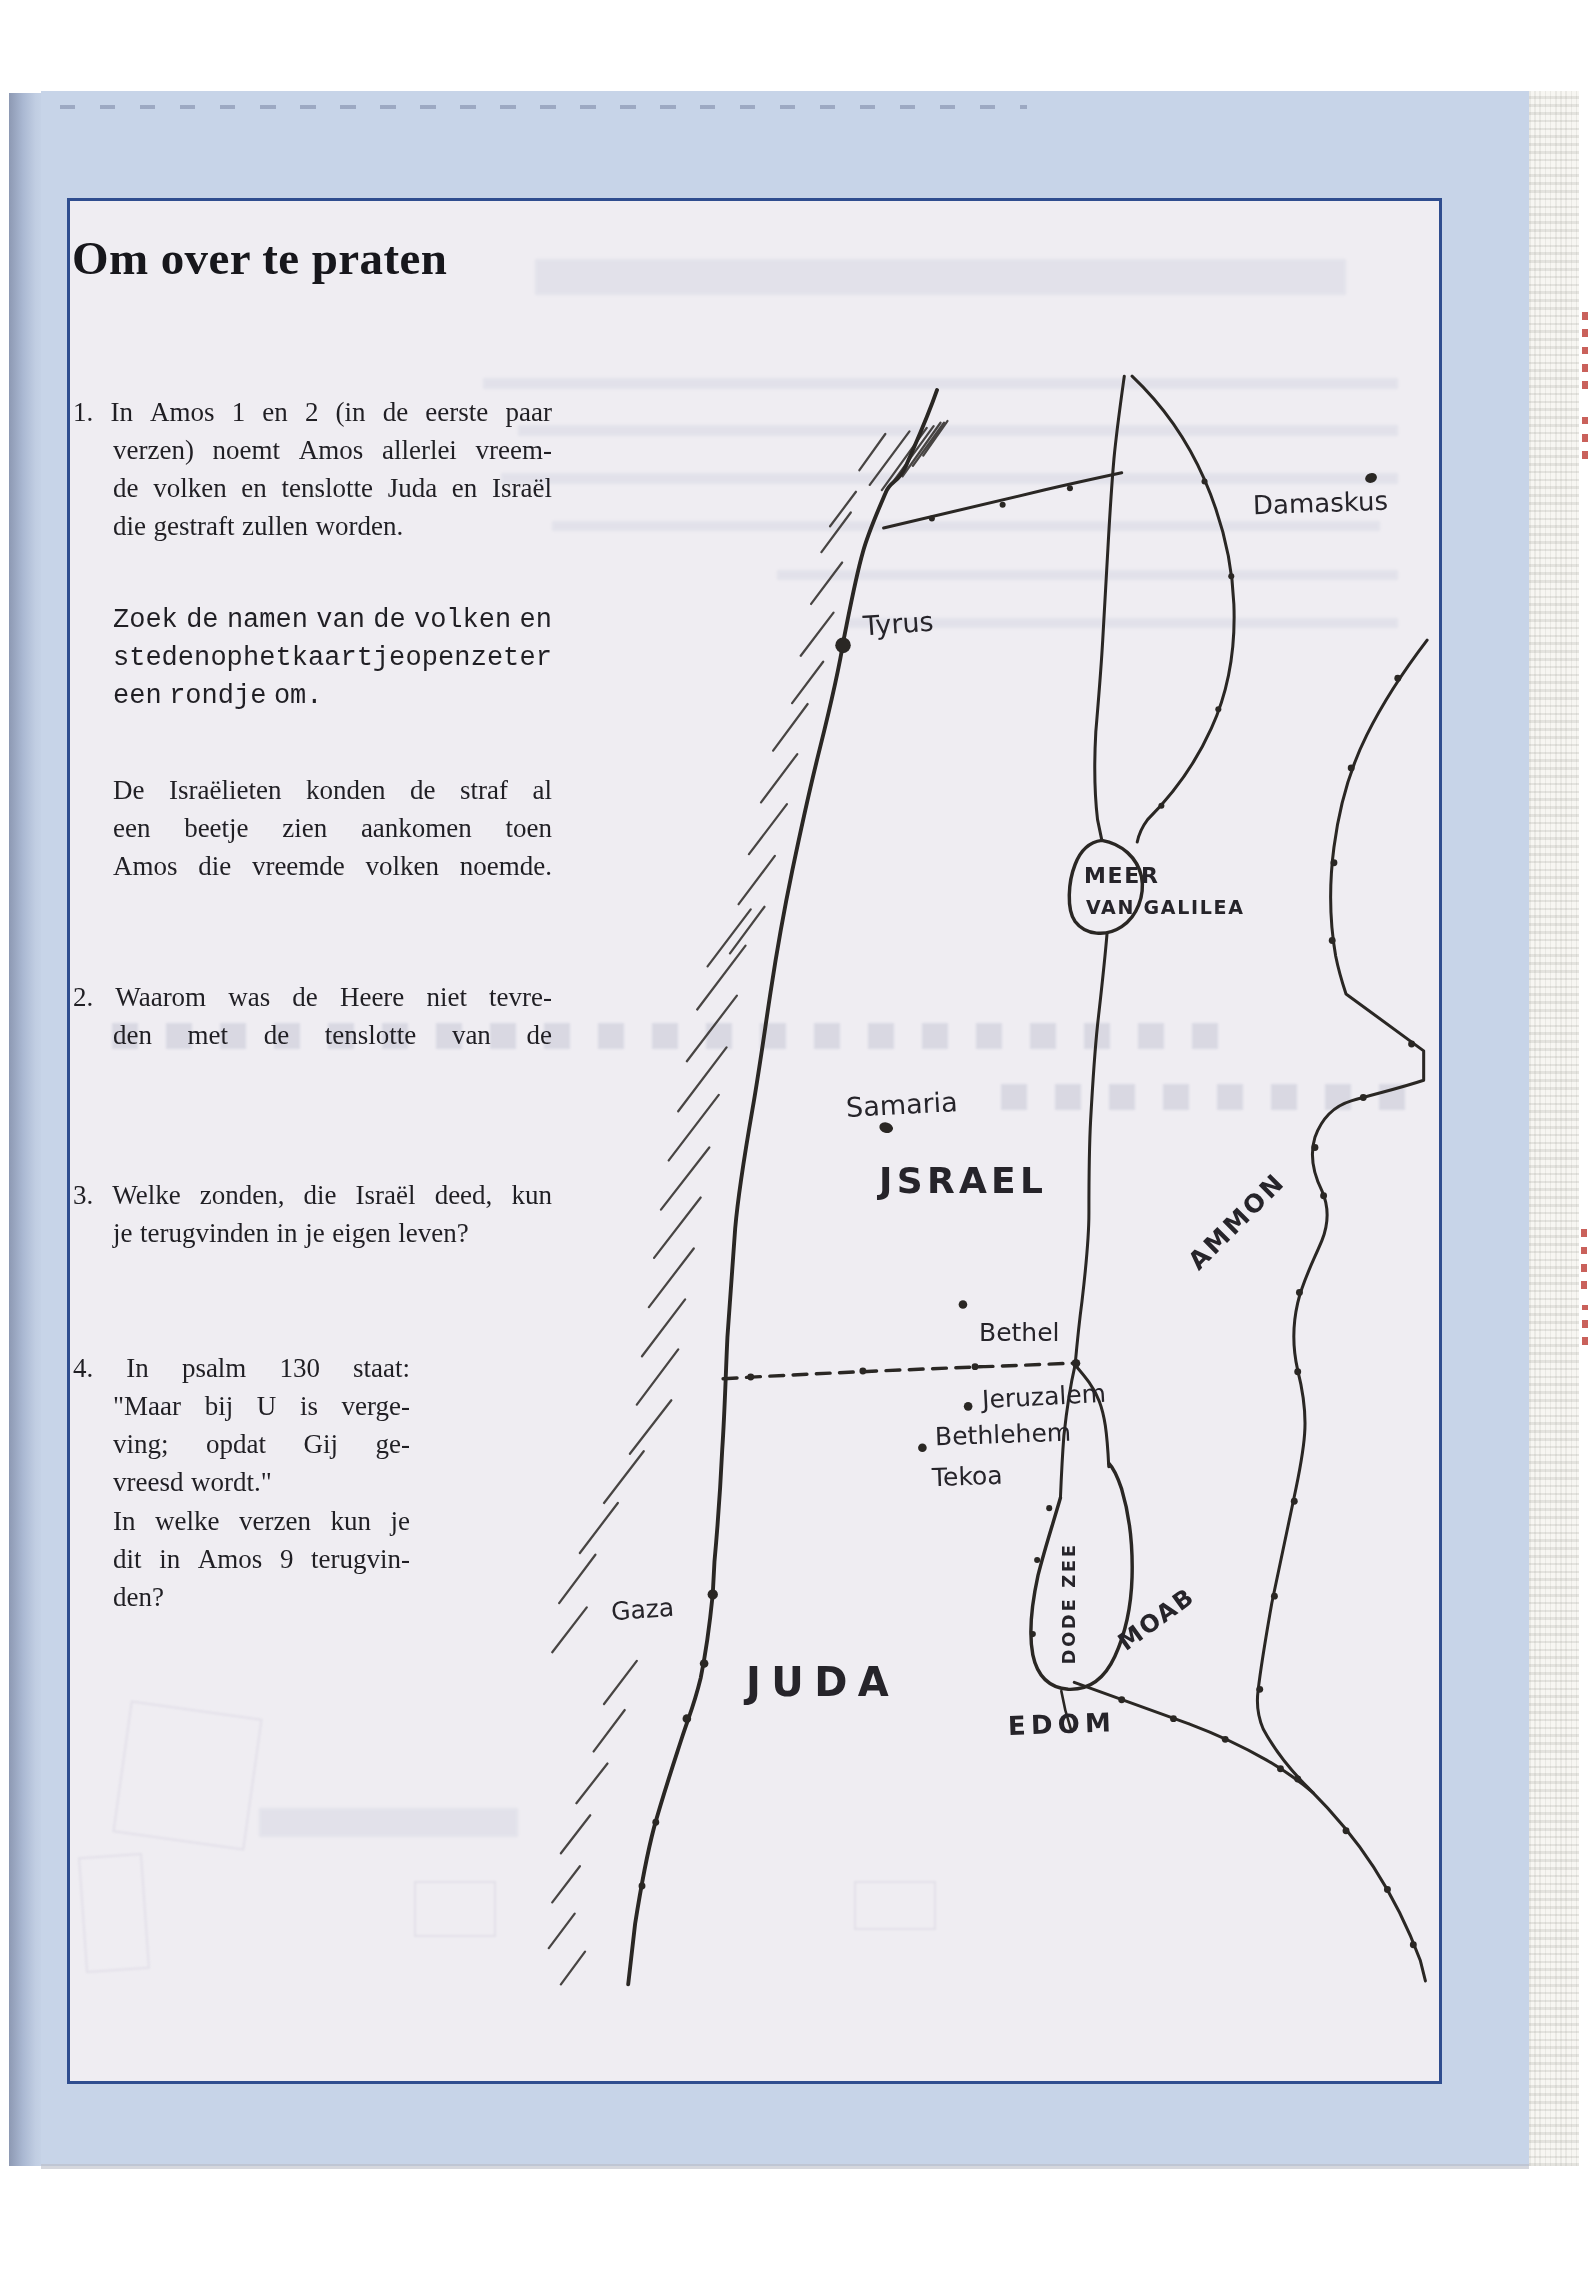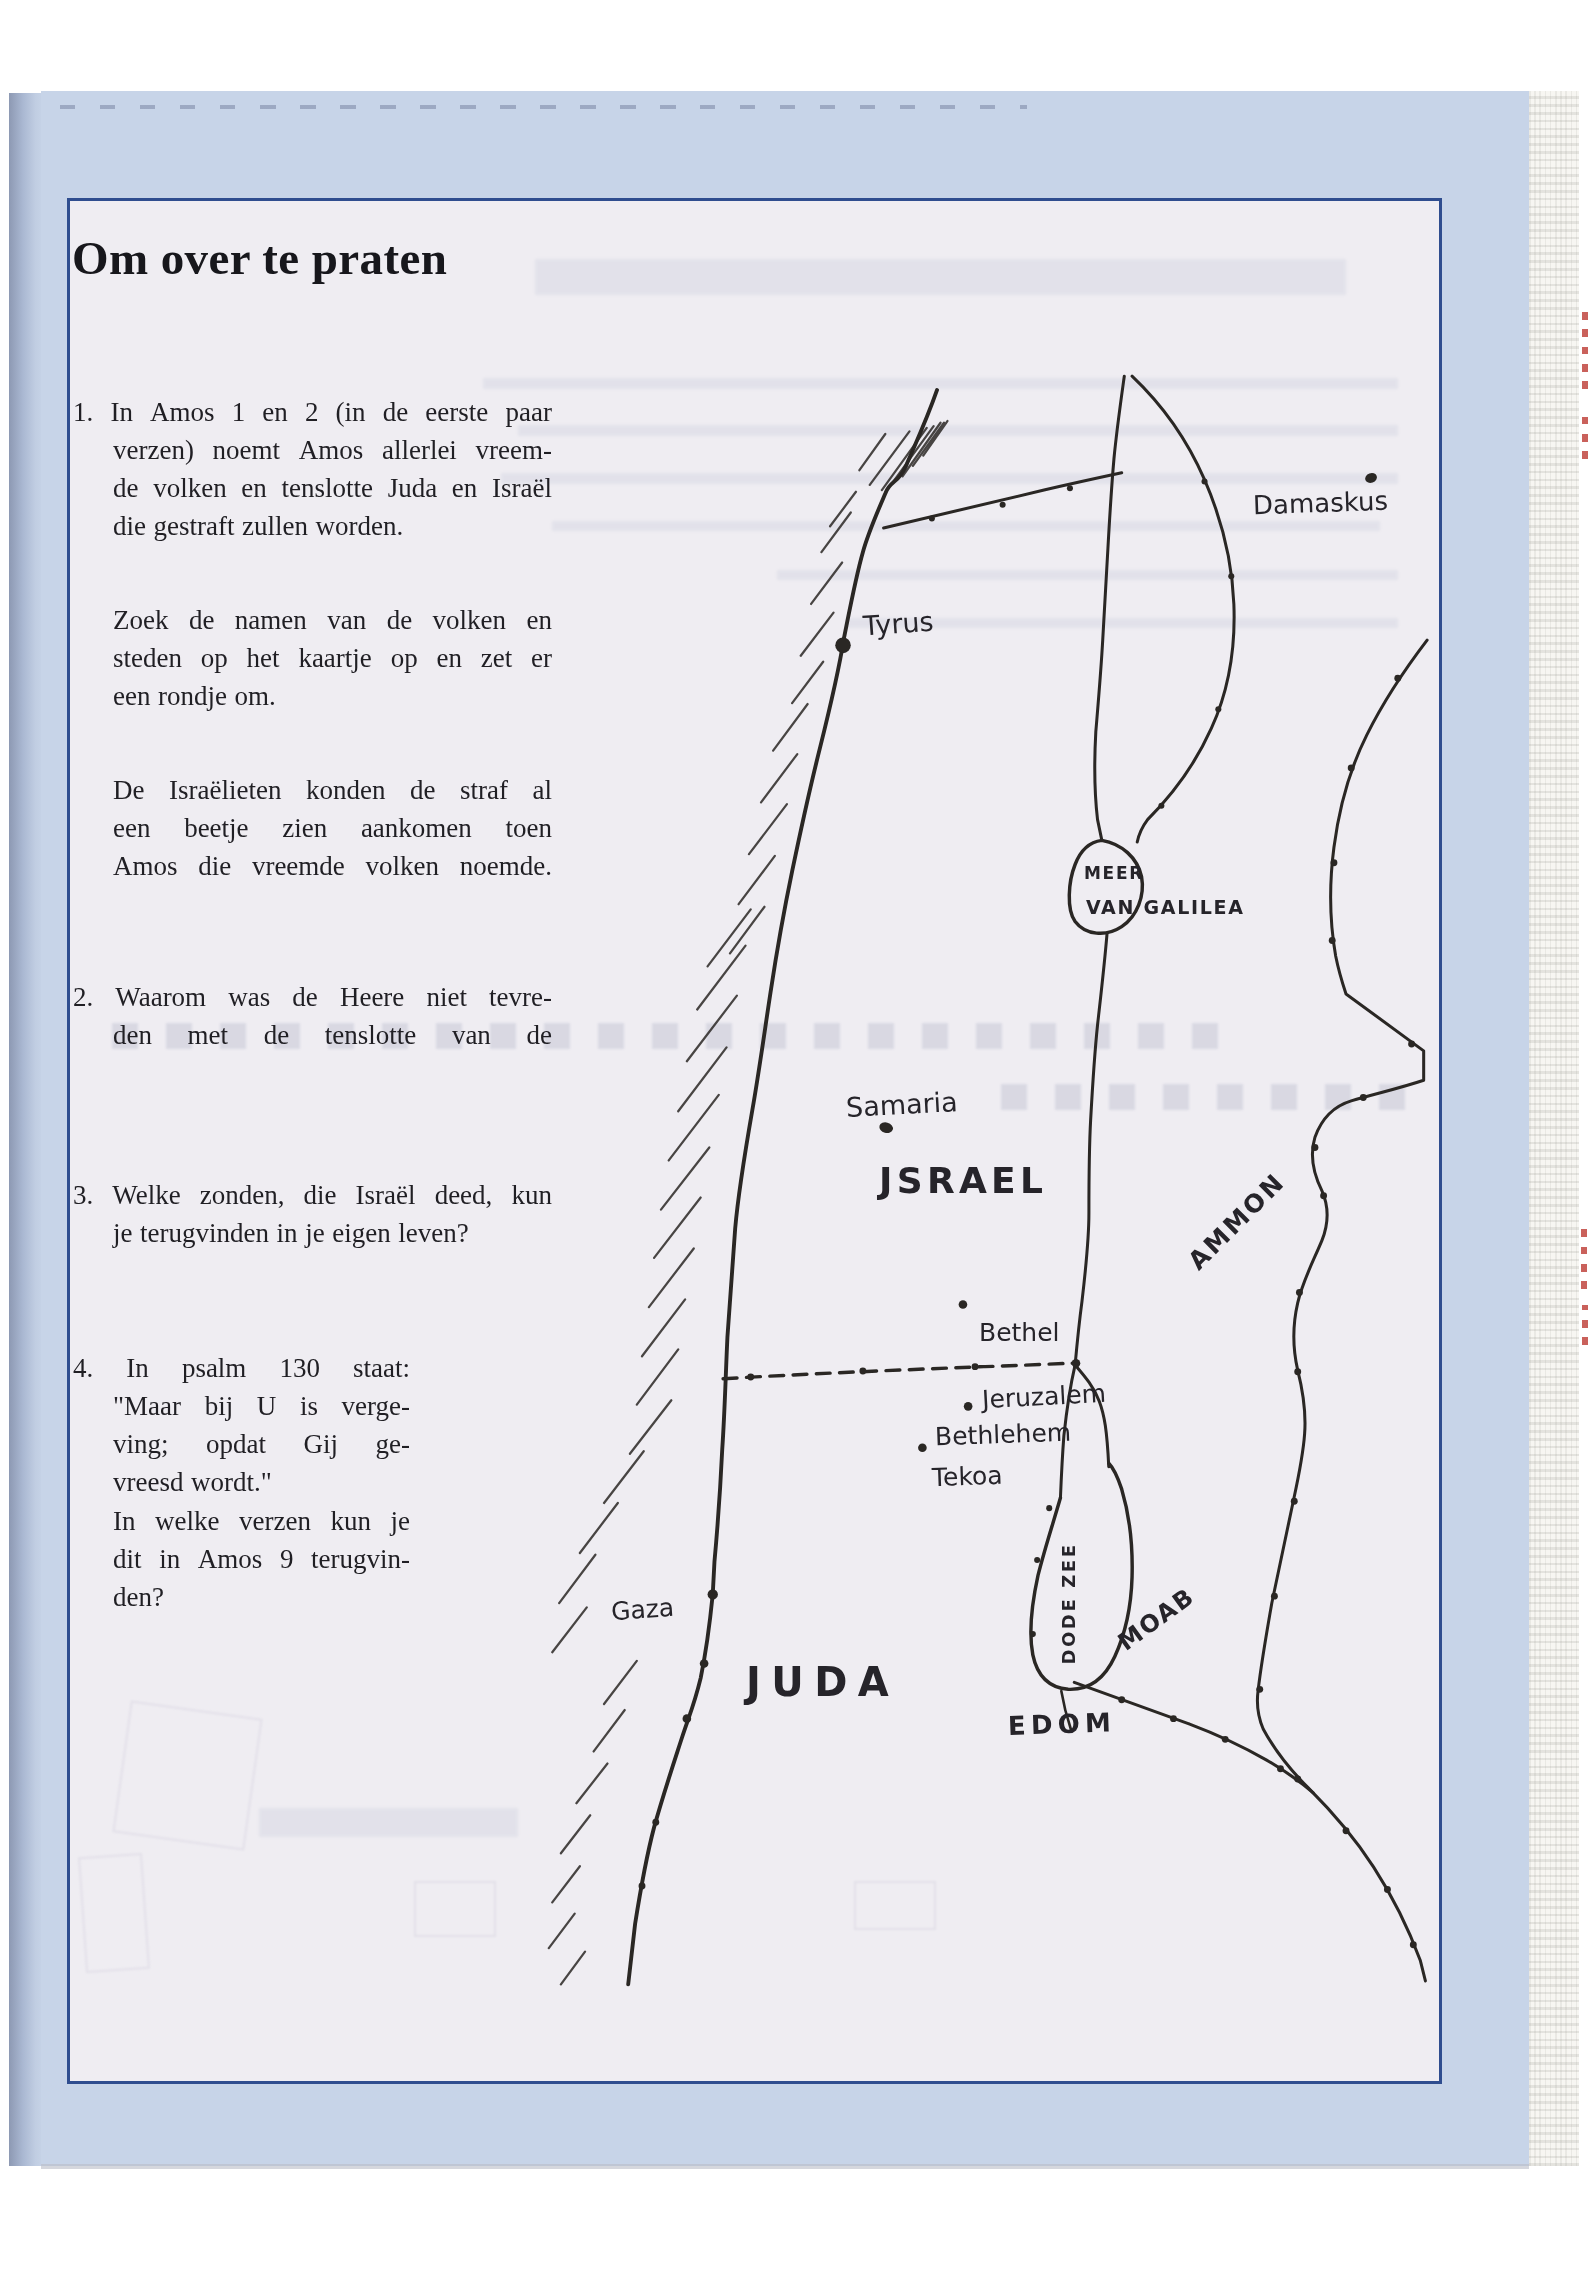--- a/index.html
+++ b/index.html
@@ -107,21 +107,21 @@
         <span>en</span>
         <span>Israël</span>
       </div>
       <div class="jl jl-last">
         <span>die</span>
         <span>gestraft</span>
         <span>zullen</span>
         <span>worden.</span>
       </div>
     </div>
-  <div class="abs qblock" style="left:113px;top:601px;width:439px;">
+  <div class="abs qblock" style="left:113px;top:601px;width:439px;font-family:Liberation Mono, monospace;">
       <div class="jl">
         <span>Zoek</span>
         <span>de</span>
         <span>namen</span>
         <span>van</span>
         <span>de</span>
         <span>volken</span>
         <span>en</span>
       </div>
       <div class="jl">
@@ -376,21 +376,21 @@
         <circle cx="760" cy="2112" r="4"></circle>
         <circle cx="744" cy="2186" r="4"></circle>
       <circle cx="870" cy="1596" r="4"></circle>
         <circle cx="1000" cy="1589" r="4"></circle>
         <circle cx="1130" cy="1584" r="4"></circle>
     </g>
   </svg>
 
   <div class="abs ml ml-city" style="left:1253px;top:488px;font-size:26px;transform:rotate(-2deg);">Damaskus</div>
   <div class="abs ml ml-city" style="left:863px;top:608px;font-size:27px;transform:rotate(-4deg);">Tyrus</div>
-  <div class="abs ml" style="left:1084px;top:863px;font-size:17px;letter-spacing:1.7px;font-weight:bold;">MEER</div>
+  <div class="abs ml" style="left:1084px;top:863px;font-size:22px;letter-spacing:1.7px;font-weight:bold;">MEER</div>
   <div class="abs ml" style="left:1086px;top:896px;font-size:19px;letter-spacing:1.7px;font-weight:bold;">VAN GALILEA</div>
   <div class="abs ml ml-city" style="left:846px;top:1089px;font-size:27px;transform:rotate(-3deg);">Samaria</div>
   <div class="abs ml ml-region" style="left:879px;top:1160px;font-size:36px;letter-spacing:4.3px;">JSRAEL</div>
   <div class="abs ml ml-region" style="left:1175px;top:1208px;width:121px;font-size:25px;letter-spacing:2.6px;transform:rotate(-45deg);">AMMON</div>
   <div class="abs ml ml-city" style="left:979px;top:1288px;margin-top:30px;">Bethel</div>
   <div class="abs ml ml-city" style="left:982px;top:1382px;transform:rotate(-3deg);">Jeruzalem</div>
   <div class="abs ml ml-city" style="left:935px;top:1420px;transform:rotate(-2deg);">Bethlehem</div>
   <div class="abs ml ml-city" style="left:932px;top:1462px;transform:rotate(-2deg);">Tekoa</div>
   <div class="abs ml ml-city" style="left:611px;top:1595px;transform:rotate(-4deg);">Gaza</div>
   <div class="abs ml ml-region" style="left:746px;top:1659px;font-size:40px;letter-spacing:10.4px;">JUDA</div>

